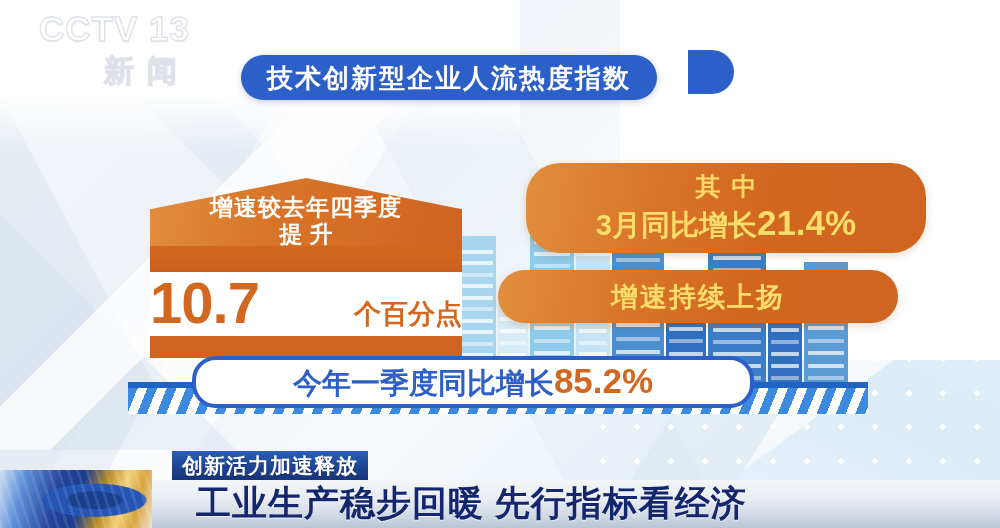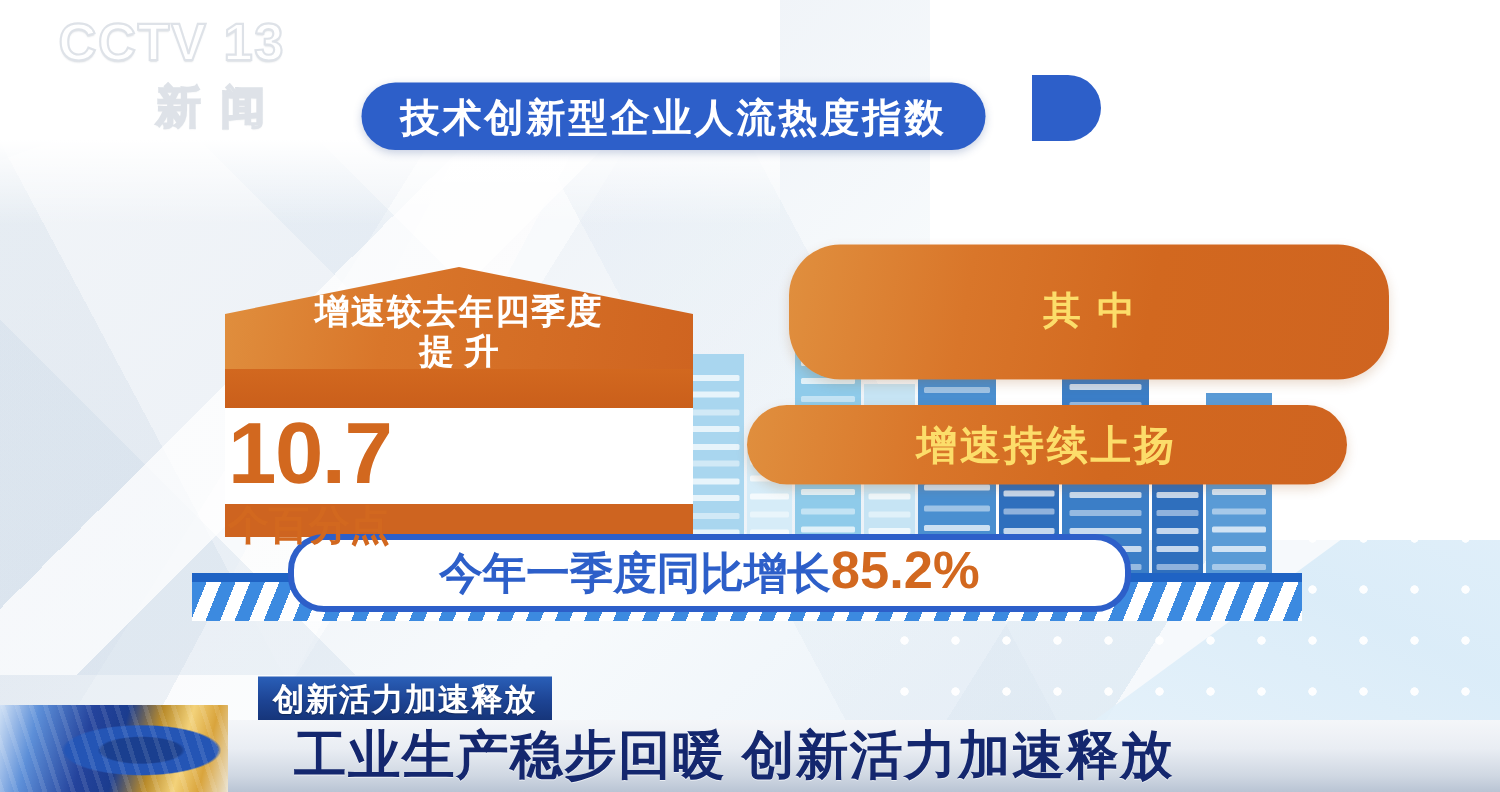--- a/index.html
+++ b/index.html
@@ -130,21 +130,20 @@
   .house-text-top{
     position:absolute;left:0;top:16px;width:312px;text-align:center;
     font-size:23px;font-weight:700;color:#ffffff;letter-spacing:1px;line-height:1.18;
     z-index:4;
   }
   .house-text-top .l2{letter-spacing:7px;text-indent:7px;}
   .house-num-row{
     position:absolute;left:0;top:96px;width:312px;
     display:flex;align-items:baseline;justify-content:space-between;
     z-index:4;
-    flex-direction:column;
   }
   .house-num{
     font-size:58px;font-weight:800;color:#d2681f;line-height:1;letter-spacing:-1px;
   }
   .house-unit{
     font-size:27px;font-weight:700;color:#d2681f;margin-left:2px;letter-spacing:0px;
   }
 
   
   .pill{
@@ -370,35 +369,38 @@
       <div class="l2">提升</div>
     </div>
     <div class="house-num-row">
       <span class="house-num">10.7</span>
       <span class="house-unit">个百分点</span>
     </div>
   </div>
 
   <div class="pill pill-1">
     <div class="ln1">其中</div>
+    <div class="ln2">
+      <span>3月同比增长</span><span class="big">21.4%</span>
+    </div>
   </div>
 
   <div class="pill pill-2">
     <div class="ln">增速持续上扬</div>
   </div>
 
   <div class="ground-top"></div>
   <div class="ground"></div>
 
   <div class="bottom-pill">
     <div class="txt">
       <span>今年一季度同比增长</span><span class="pct">85.2%</span>
     </div>
   </div>
 
   <div class="lt-bar"></div>
   <div class="lt-globe"></div>
   <div class="lt-tag">
     <span>创新活力加速释放</span>
   </div>
-  <div class="lt-headline">工业生产稳步回暖 创新活力加速释放</div>
+  <div class="lt-headline">工业生产稳步回暖 先行指标看经济</div>
 
 </div>
 
 </body></html>

